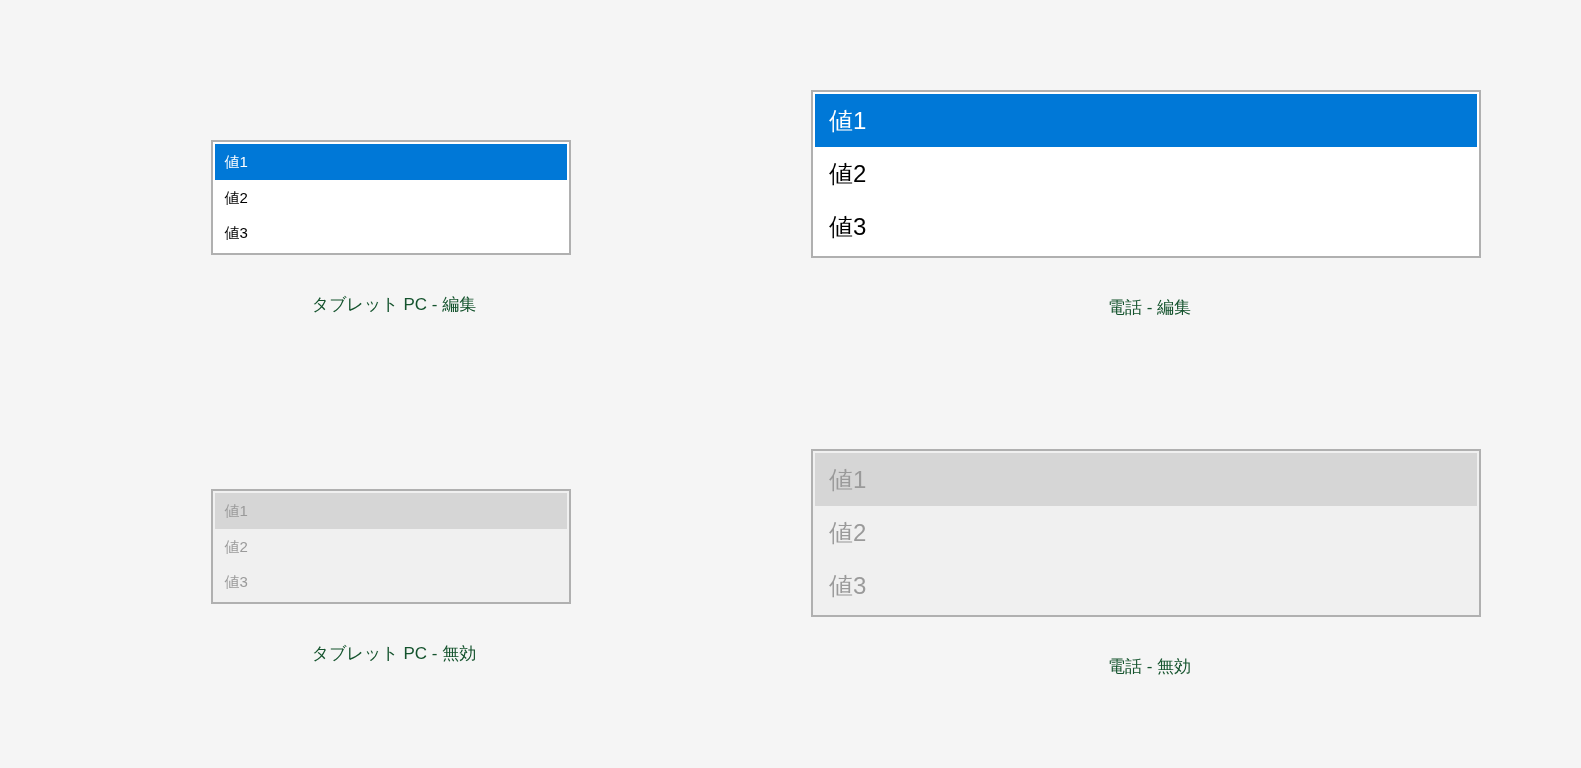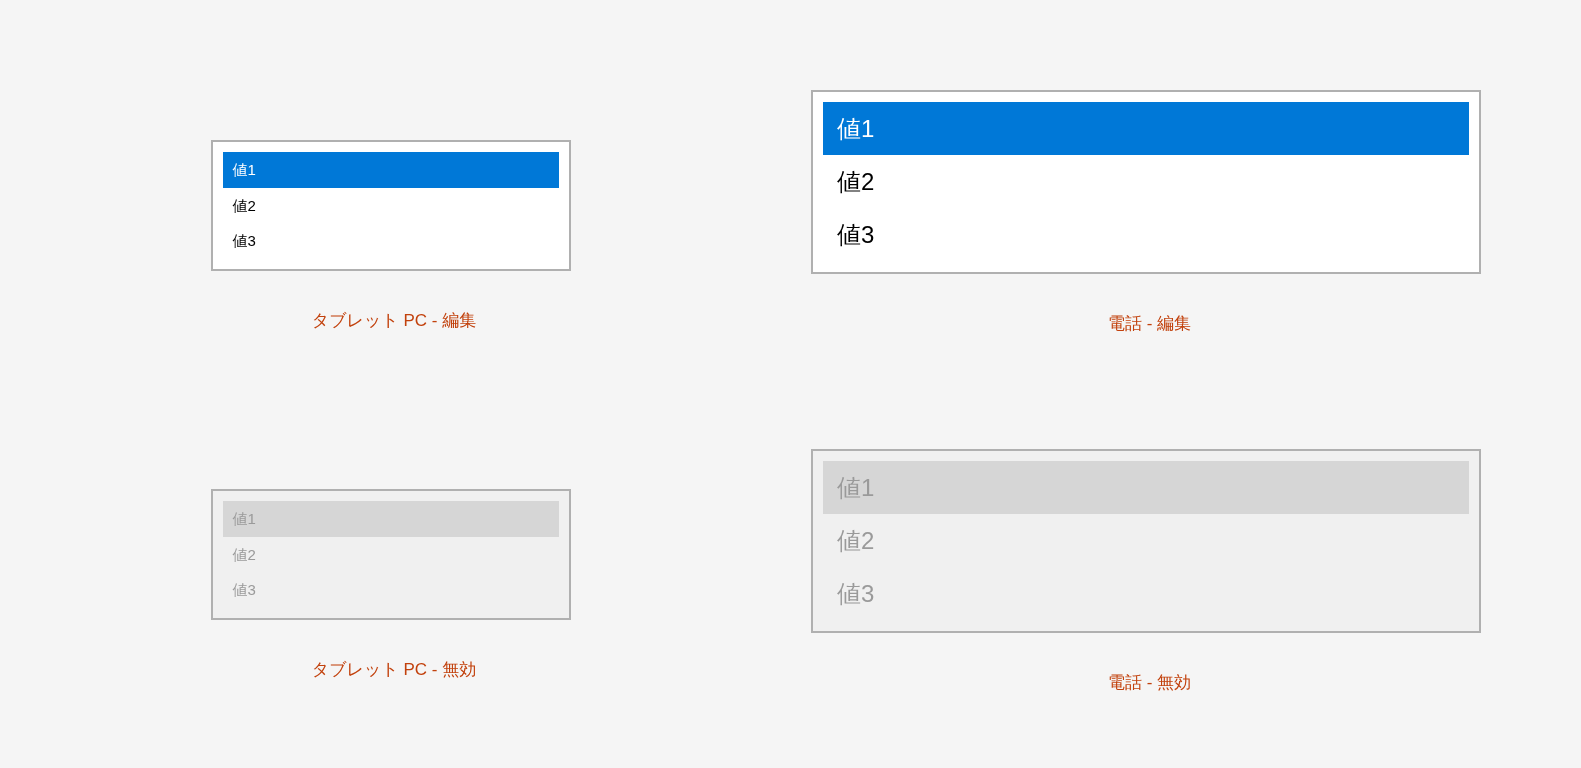--- a/index.html
+++ b/index.html
@@ -25,21 +25,21 @@
     }
     .cell {
       display: flex;
       flex-direction: column;
       align-items: center;
       justify-content: flex-start;
     }
     .listbox {
       border: 2px solid #b0b0b0;
       background: #ffffff;
-      padding: 10px;
+      padding: 2px;
     }
     .listbox.disabled {
       background: #f0f0f0;
     }
     .listbox.tablet {
       width: 360px;
     }
     .listbox.phone {
       width: 670px;
     }
@@ -62,21 +62,21 @@
     .listbox.disabled .list-item {
       color: #9a9a9a;
     }
     .listbox.disabled .list-item.selected {
       background: #d6d6d6;
       color: #9a9a9a;
     }
     .caption {
       margin-top: 38px;
       font-size: 17px;
-      color: #c2410c;
+      color: #14532d;
       text-align: center;
       margin-left: 7px;
     }
     .cell-tablet-edit { padding-top: 60px; }
     .cell-phone-edit { padding-top: 10px; }
     .cell-tablet-disabled { padding-top: 40px; }
     .cell-phone-disabled { padding-top: 0px; }
   </style>
 </head>
 <body>

